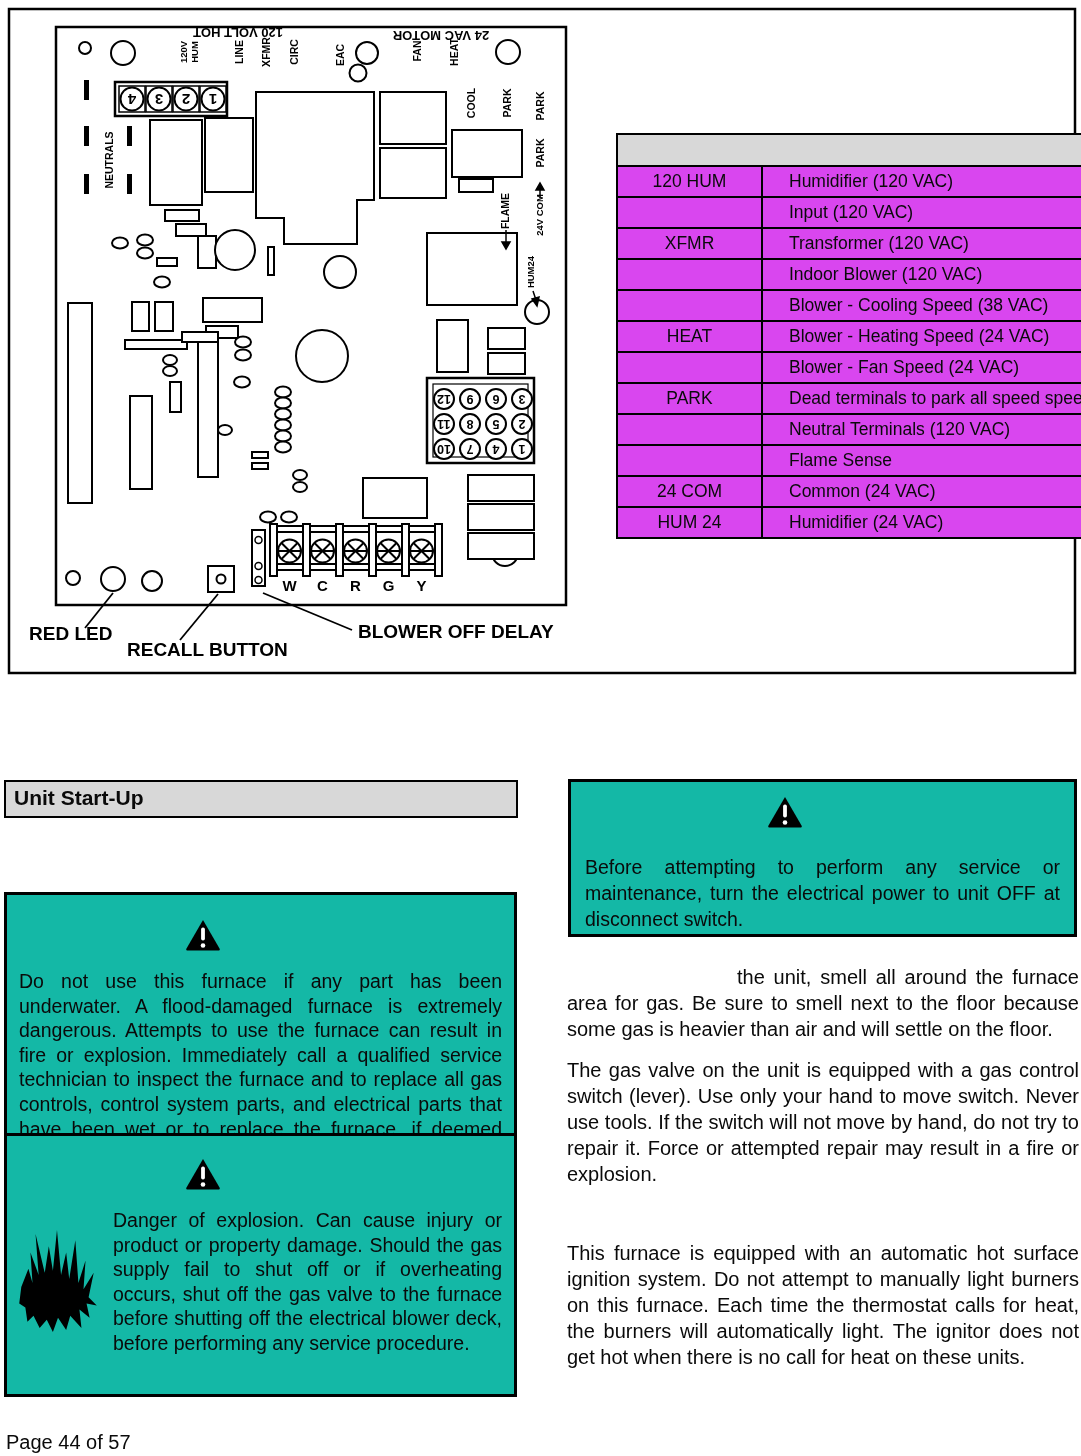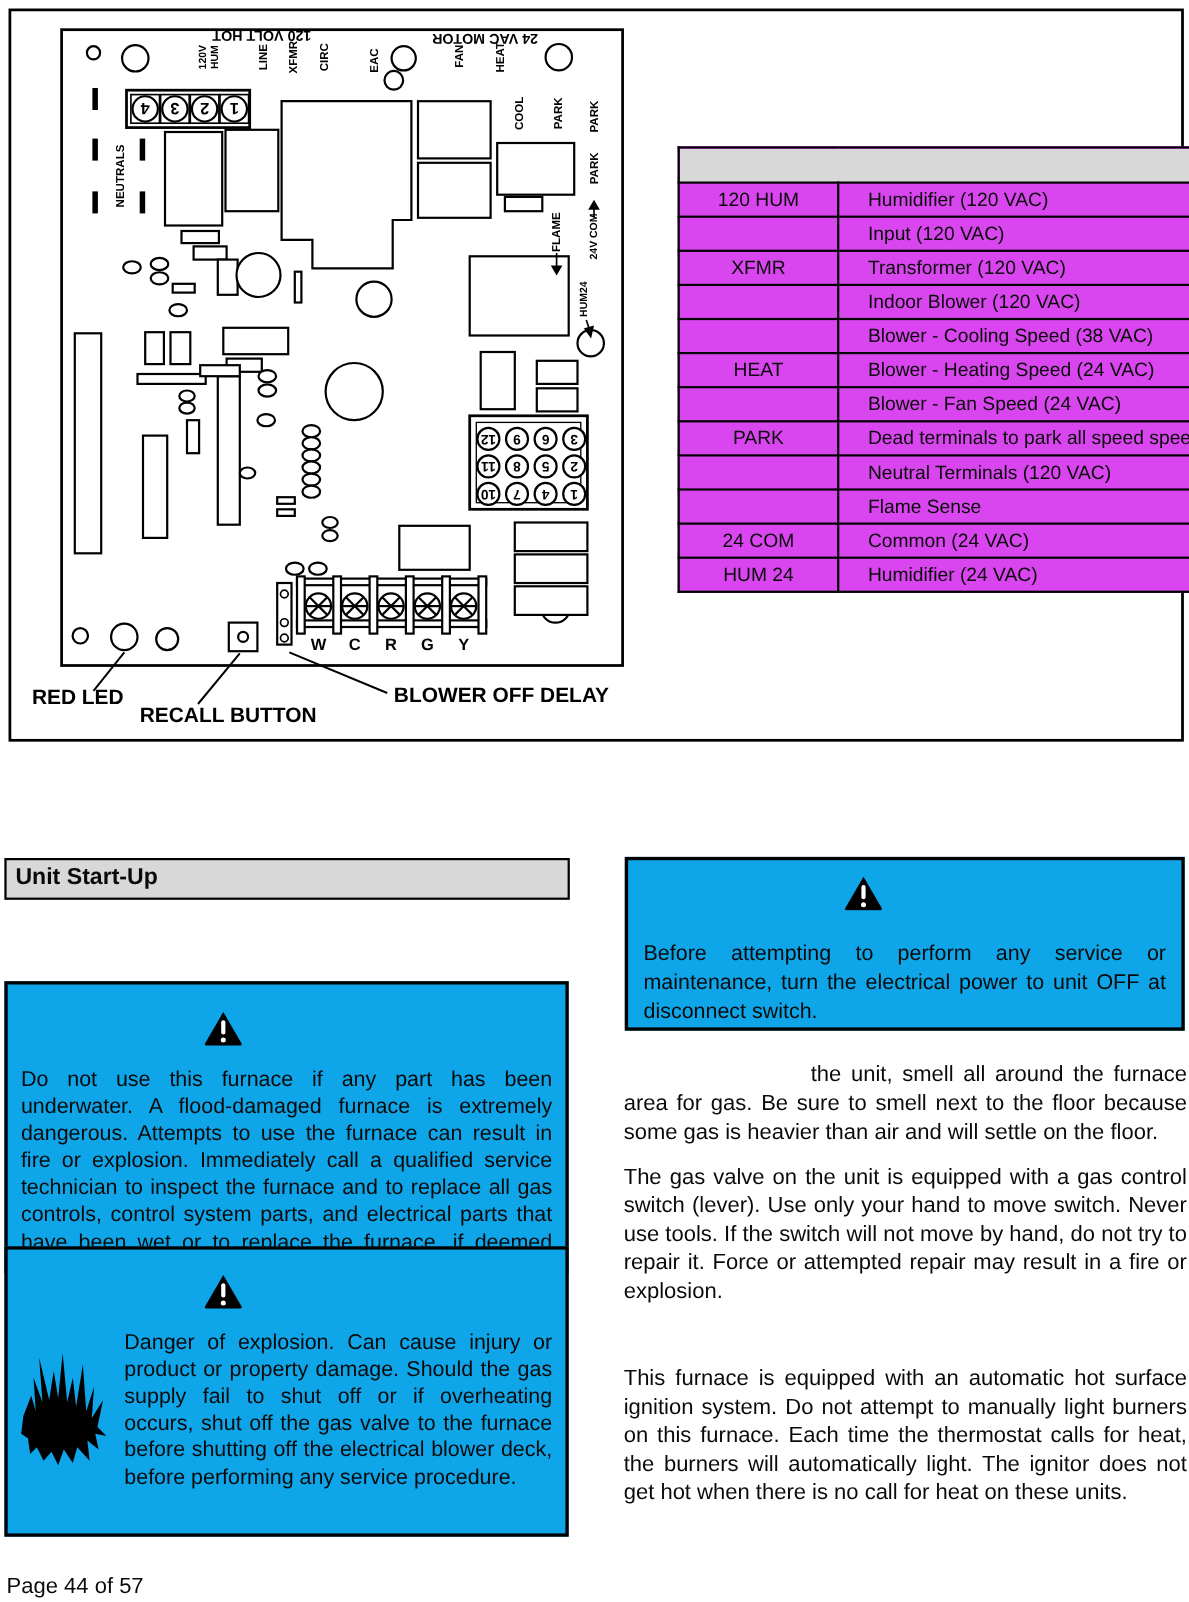--- a/index.html
+++ b/index.html
@@ -9,21 +9,21 @@
   #figure-svg{position:absolute;left:0;top:0;width:1081px;height:700px;}
   
   #terminal-table{position:absolute;left:616px;top:133px;border-collapse:collapse;table-layout:fixed;width:469px;background:#d946ef;}
   #terminal-table td{border:2px solid #000;font-size:17.5px;height:29px;padding:0;white-space:nowrap;overflow:hidden;}
   #terminal-table td.term{text-align:center;width:145px;}
   #terminal-table td.desc{text-align:left;padding-left:26px;width:324px;}
   #terminal-table td.thead{background:#d8d8d8;height:30px;}
   
   #section-header{left:4px;top:780px;width:514px;height:38px;background:#d8d8d8;border:2.5px solid #000;box-sizing:border-box;font-size:21px;font-weight:bold;line-height:32px;padding-left:8px;}
   
-  .warnbox{border:3px solid #000;box-sizing:border-box;background:#0ea5e9;}
+  .warnbox{border:3px solid #000;box-sizing:border-box;background:#14b8a6;}
   #box-flood{left:4px;top:892px;width:513px;height:266px;}
   #box-explosion{left:4px;top:1133px;width:513px;height:264px;padding-left:16px;}
   #box-power{left:568px;top:779px;width:509px;height:158px;}
   .warn-tri{position:absolute;width:36px;height:32px;}
   .body-text{font-size:19.5px;line-height:24.6px;text-align:justify;}
   .rcol-text{font-size:20px;line-height:26px;text-align:justify;}
   #box-flood .body-text{margin:74px 12px 0 12px;}
   #box-power .body-text{position:absolute;left:14px;right:14px;top:72px;line-height:26px;}
   #box-explosion .body-text{position:absolute;left:106px;right:12px;top:72px;}
   #para-smell{left:567px;top:964px;width:512px;text-indent:170px;}

